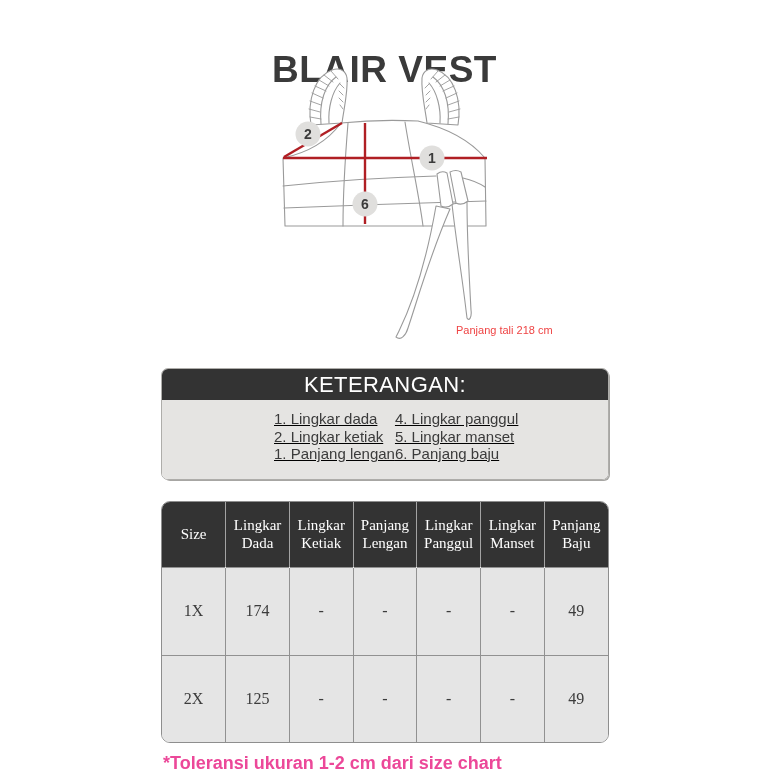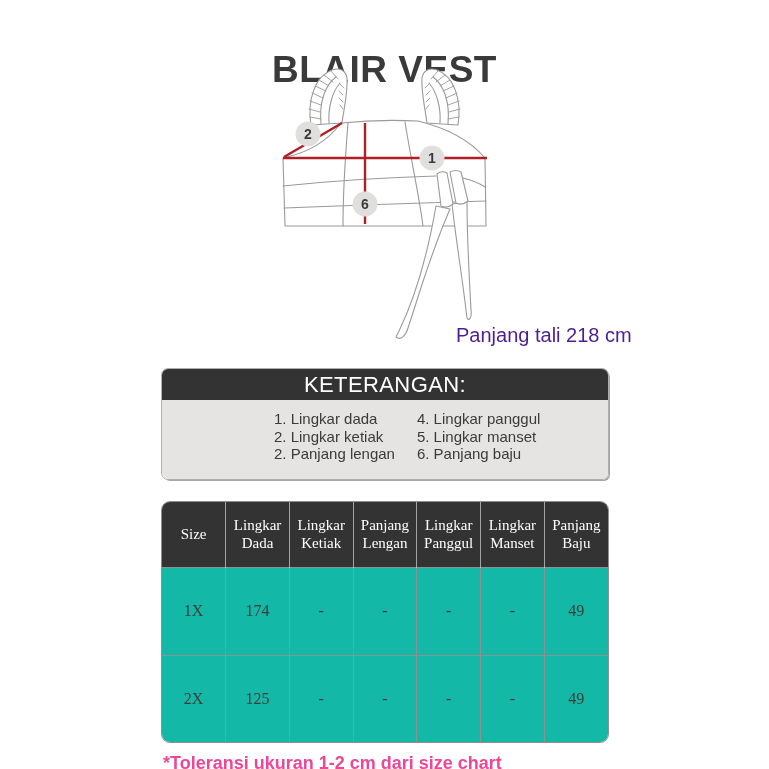--- a/index.html
+++ b/index.html
@@ -16,51 +16,51 @@
   .svgbox { position: absolute; left: 255px; top: 60px; width: 340px; height: 290px; }
   .ln   { fill: none; stroke: #9a9a9a; stroke-width: 1.1; stroke-linecap: round; stroke-linejoin: round; }
   .lnt  { fill: none; stroke: #9a9a9a; stroke-width: 0.9; stroke-linecap: round; }
   .fillw{ fill: #ffffff; stroke: #9a9a9a; stroke-width: 1.1; stroke-linejoin: round; }
   .redline { fill: none; stroke-width: 2.4; stroke-linecap: butt; }
   .marker-circle { stroke: none; }
   .marker-num { font-family: "Liberation Sans", sans-serif; font-size: 14px; font-weight: 700; fill: #3b3b3b; text-anchor: middle; }
 
   .tali {
     position: absolute; left: 456px; top: 324px;
-    font-size: 20px; color: #4c1d95; white-space: nowrap;
+    font-size: 11px; color: #ef4444; white-space: nowrap;
   }
 
   .ket {
     position: absolute; left: 161px; top: 368px; width: 448px;
     border-radius: 7px; overflow: hidden;
     border: 1px solid #aeadaa; box-shadow: 2px 2px 0 -1px #a7a6a3;
   }
   .ket-header {
     height: 31px; background: #333333; color: #ffffff;
     font-size: 22px; letter-spacing: 0.4px; text-align: center; line-height: 31px;
   }
   .ket-body {
     height: 79px; background: #e5e4e2;
-    display: flex; padding: 10px 0 0 112px; gap: 22px;
+    display: flex; padding: 10px 0 0 112px;  text-decoration: underline;
   }
   .ket-body ul { list-style: none; margin: 0; padding: 0; font-size: 15px; color: #3b3b3b; line-height: 17.5px; }
 
   .table-wrap {
     position: absolute; left: 161px; top: 501px; width: 448px; height: 242px;
     border-radius: 9px; overflow: hidden; border: 1px solid #8e8e8e; background: #ffffff; font-family: Liberation Serif, serif;
   }
   .table-wrap table { width: 100%; height: 100%; border-collapse: collapse; table-layout: fixed; }
   .table-wrap thead th {
     background: #333333; color: #ffffff; font-weight: 400;
     font-size: 15px; line-height: 1.22; height: 65px; padding: 0 2px;
   }
   .table-wrap th + th { border-left: 1px solid rgba(255,255,255,0.55); text-align: center; }
   .table-wrap tbody td {
     text-align: center; font-size: 16px; color: #3c3c3c;
-    border-top: 1px solid #919191; background: #14b8a6;
+    border-top: 1px solid #919191; background: #e5e5e5;
   }
   .table-wrap tbody td + td { border-left: 1px solid #919191; }
 
   .tolerance {
     position: absolute; left: 163px; top: 753px;
     font-size: 18px; font-weight: 700; color: #ec4899; white-space: nowrap;
   }
 </style>
 </head>
 <body>
@@ -130,21 +130,21 @@
   </svg>
 
   <div class="tali">Panjang tali 218 cm</div>
 
   <div class="ket">
     <div class="ket-header">KETERANGAN:</div>
     <div class="ket-body">
       <ul>
         <li>1. Lingkar dada</li>
         <li>2. Lingkar ketiak</li>
-        <li>2. Panjang lengan</li>
+        <li>1. Panjang lengan</li>
       </ul>
       <ul>
         <li>4. Lingkar panggul</li>
         <li>5. Lingkar manset</li>
         <li>6. Panjang baju</li>
       </ul>
     </div>
   </div>
 
   <div class="table-wrap">

